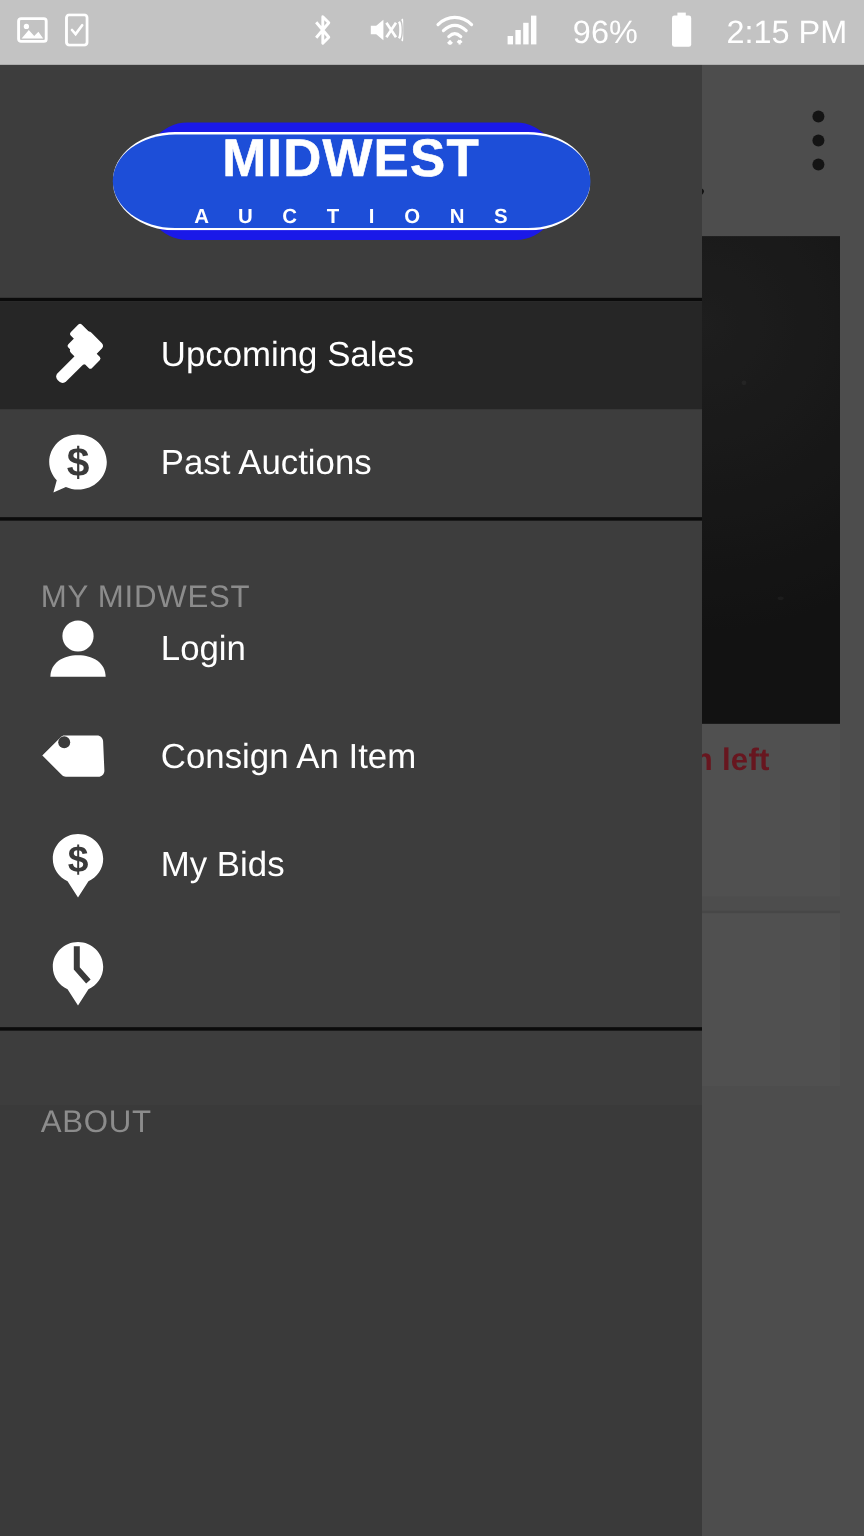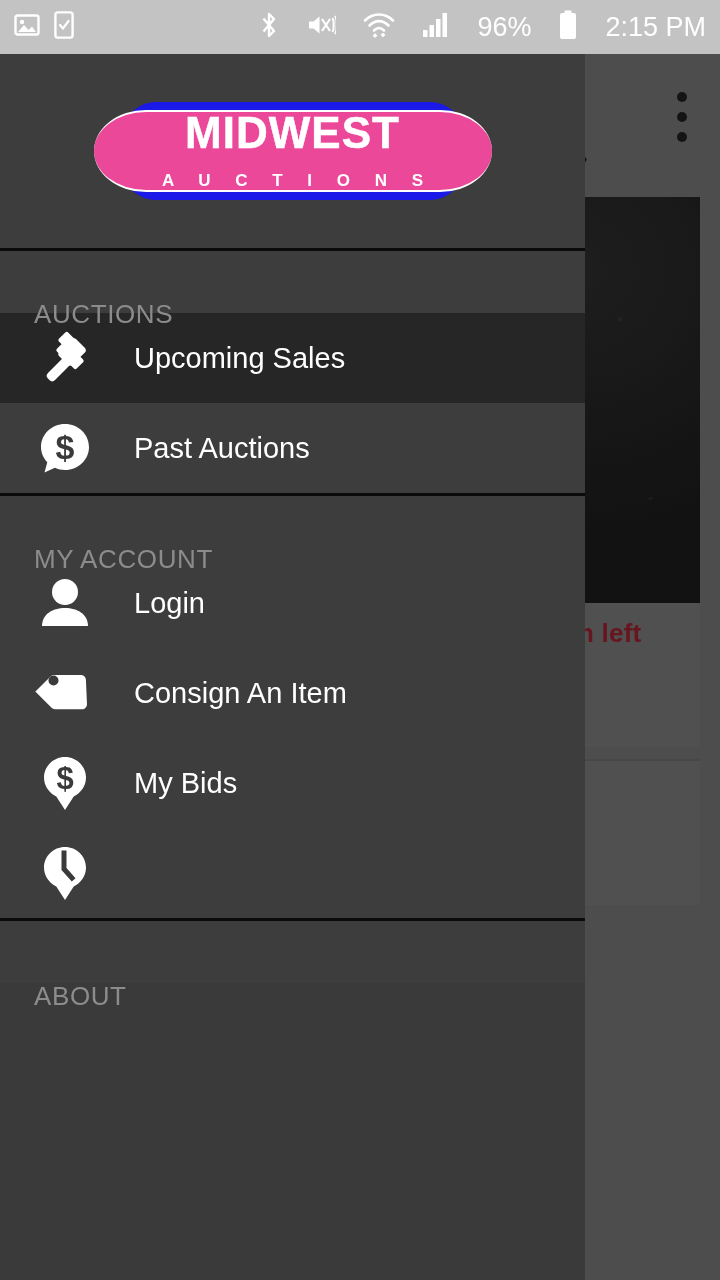--- a/index.html
+++ b/index.html
@@ -167,21 +167,21 @@
     position: absolute;
     left: 22px; top: 0;
     width: 354px; height: 98px;
     background: #1a19e8;
     border-radius: 40px / 49px;
   }
   #logo .red {
     position: absolute;
     left: 0; top: 8px;
     width: 398px; height: 82px;
-    background: #ec4899;
+    background: #1d4ed8;
     border-radius: 52px / 41px;
     border-top: 2px solid #ffffff;
     border-bottom: 2px solid #ffffff;
     box-sizing: border-box;
     display: flex;
     flex-direction: column;
     align-items: center;
     justify-content: center;
   }
   #logo .word {
@@ -275,21 +275,20 @@
         <div class="blue"></div>
         <div class="red">
           <div class="word">MIDWEST</div>
           <div class="sub">A U C T I O N S</div>
         </div>
       </div>
     </div>
     <div class="divider"></div>
 
     <div class="group">
-      <div class="section-title">AUCTIONS</div>
 
       <div class="nav-item selected">
         <span class="nav-icon">
           <svg width="62" height="62" viewBox="0 0 62 62" aria-hidden="true">
             <g fill="#ffffff">
               <rect x="24" y="12" width="28" height="13" rx="2" transform="rotate(45 38 18.5)"></rect>
               <rect x="22" y="22" width="28" height="13" rx="2" transform="rotate(45 36 28.5)"></rect>
               <rect x="29" y="13" width="18" height="24" rx="3" transform="rotate(45 38 25)"></rect>
               <rect x="10" y="36" width="33" height="10" rx="4" transform="rotate(-45 26 41)"></rect>
             </g>
@@ -304,21 +303,21 @@
             <path d="M31 7c13.3 0 24 10.3 24 23s-10.7 23-24 23c-3.6 0-7-0.8-10.1-2.2L10.5 55.5l2.8-10.2C9.6 41.1 7 36.3 7 30 7 17.3 17.7 7 31 7z" fill="#ffffff"></path>
             <text x="31" y="42" font-family="'Liberation Sans',sans-serif" font-size="34" font-weight="bold" text-anchor="middle" fill="#3a3a3a">$</text>
           </svg>
         </span>
         <span class="nav-label">Past Auctions</span>
       </div>
     </div>
     <div class="divider"></div>
 
     <div class="group">
-      <div class="section-title">MY ACCOUNT</div>
+      <div class="section-title">MY MIDWEST</div>
 
       <div class="nav-item">
         <span class="nav-icon">
           <svg width="62" height="62" viewBox="0 0 62 62" aria-hidden="true">
             <circle cx="31" cy="20" r="13" fill="#ffffff"></circle>
             <path d="M8 54c0-11.6 10.3-18 23-18s23 6.4 23 18z" fill="#ffffff"></path>
           </svg>
         </span>
         <span class="nav-label">Login</span>
       </div>

